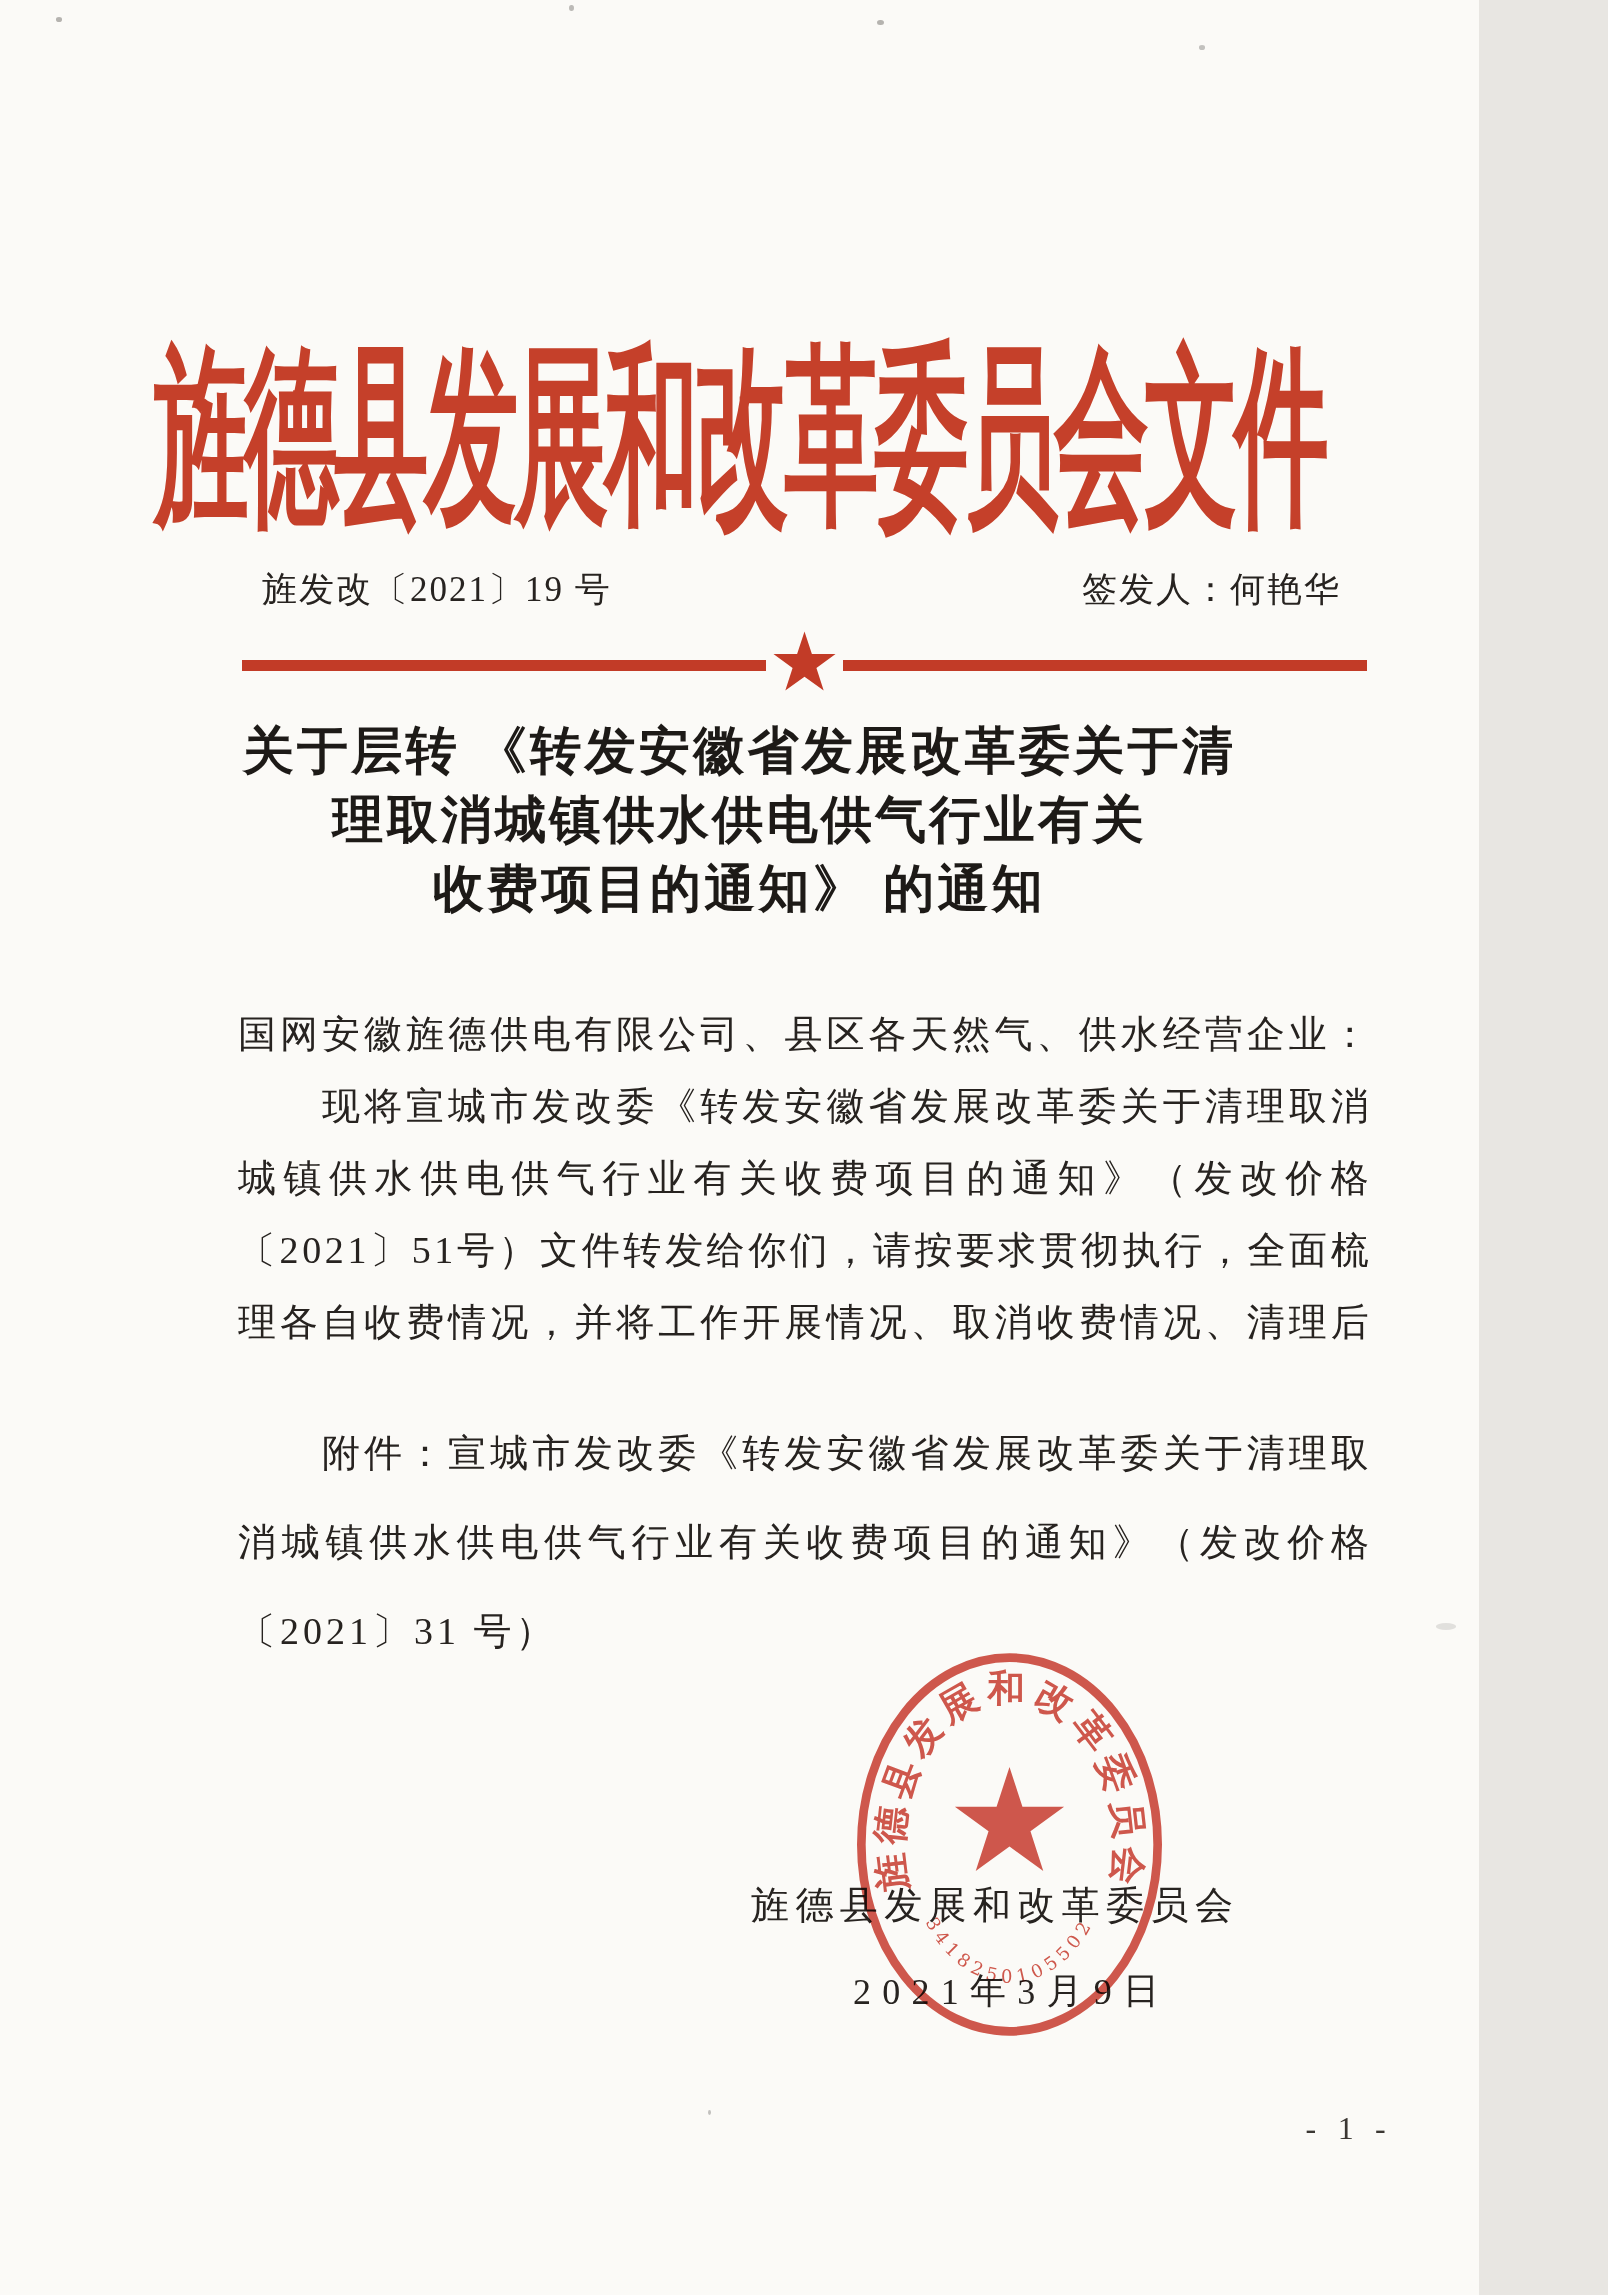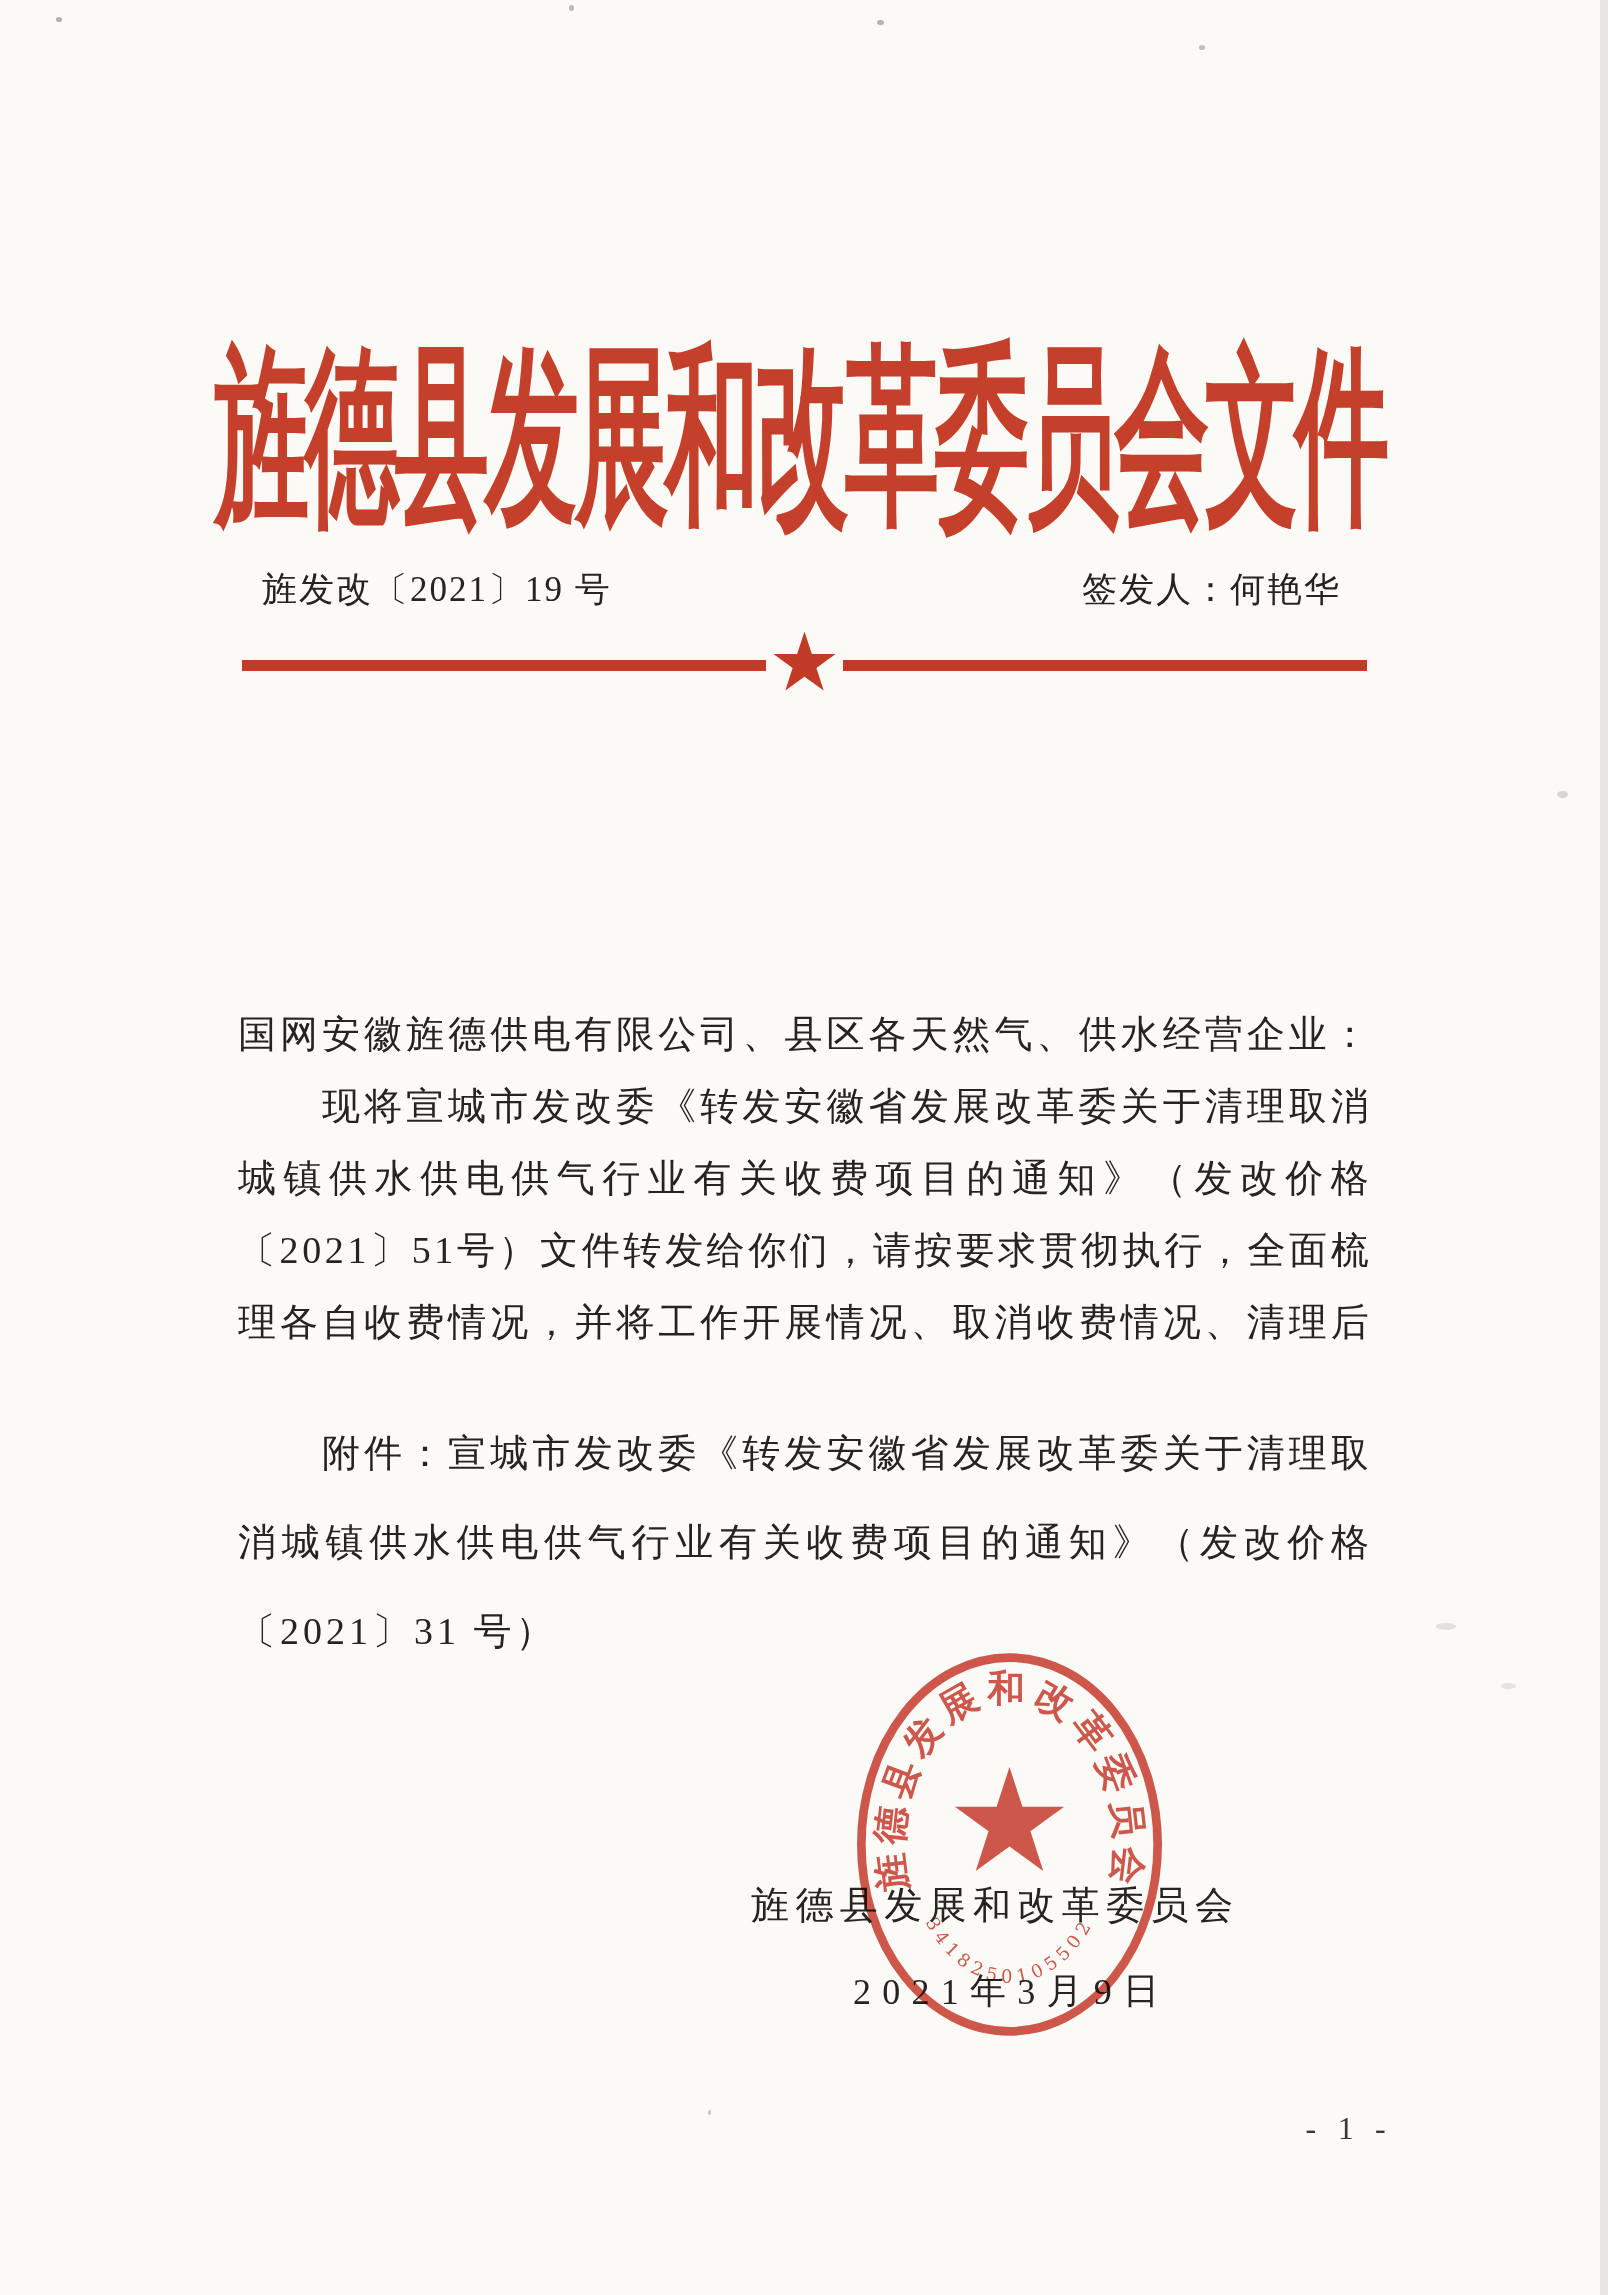--- a/index.html
+++ b/index.html
@@ -6,25 +6,26 @@
     --header-red:#c5402a;
     --rule-red:#c23b27;
     --seal-red:#cd473a;
     --ink:#272320;
     --ink-light:#3b3733;
     --paper:#fbfaf7;
   }
   html,body{margin:0;padding:0;background:#e8e6e2;}
   .page{
     position:relative;
-    width:1600px;height:2295px;
+    width:1447px;height:2295px;
     background:var(--paper);
     overflow:hidden;
     font-family:"Liberation Serif","DejaVu Serif",serif;
     color:var(--ink);
+    padding-left:32px;
   }
   
   .header-wrap{
     position:absolute;top:341px;left:0;right:0;height:200px;
     text-align:center;
   }
   .header-title{
     display:inline-block;
     font-size:94px;line-height:94px;font-weight:bold;
     letter-spacing:-4px;white-space:nowrap;
@@ -108,20 +109,25 @@
   <div class="rule">
     <div class="seg"></div>
     <div class="star-gap">
       <svg class="divider-star" viewBox="-55 -56 110 110">
         <polygon style="fill:var(--rule-red)" points="0,-52 11.8,-16.2 49.5,-16.1 19,6.2 30.6,42.1 0,20 -30.6,42.1 -19,6.2 -49.5,-16.1 -11.8,-16.2"></polygon>
       </svg>
     </div>
     <div class="seg"></div>
   </div>
 
+  <div class="title-block">
+    <div class="title-line">关于层转 《转发安徽省发展改革委关于清</div>
+    <div class="title-line">理取消城镇供水供电供气行业有关</div>
+    <div class="title-line">收费项目的通知》 的通知</div>
+  </div>
 
   <div class="body-block">
     <div class="body-line justified"><span>国</span><span>网</span><span>安</span><span>徽</span><span>旌</span><span>德</span><span>供</span><span>电</span><span>有</span><span>限</span><span>公</span><span>司</span><span>、</span><span>县</span><span>区</span><span>各</span><span>天</span><span>然</span><span>气</span><span>、</span><span>供</span><span>水</span><span>经</span><span>营</span><span>企</span><span>业</span><span>：</span></div>
     <div class="body-line indent justified"><span>现</span><span>将</span><span>宣</span><span>城</span><span>市</span><span>发</span><span>改</span><span>委</span><span>《</span><span>转</span><span>发</span><span>安</span><span>徽</span><span>省</span><span>发</span><span>展</span><span>改</span><span>革</span><span>委</span><span>关</span><span>于</span><span>清</span><span>理</span><span>取</span><span>消</span></div>
     <div class="body-line justified"><span>城</span><span>镇</span><span>供</span><span>水</span><span>供</span><span>电</span><span>供</span><span>气</span><span>行</span><span>业</span><span>有</span><span>关</span><span>收</span><span>费</span><span>项</span><span>目</span><span>的</span><span>通</span><span>知</span><span>》</span><span>（</span><span>发</span><span>改</span><span>价</span><span>格</span></div>
     <div class="body-line justified"><span>〔</span><span>2</span><span>0</span><span>2</span><span>1</span><span>〕</span><span>5</span><span>1</span><span>号</span><span>）</span><span>文</span><span>件</span><span>转</span><span>发</span><span>给</span><span>你</span><span>们</span><span>，</span><span>请</span><span>按</span><span>要</span><span>求</span><span>贯</span><span>彻</span><span>执</span><span>行</span><span>，</span><span>全</span><span>面</span><span>梳</span></div>
     <div class="body-line justified"><span>理</span><span>各</span><span>自</span><span>收</span><span>费</span><span>情</span><span>况</span><span>，</span><span>并</span><span>将</span><span>工</span><span>作</span><span>开</span><span>展</span><span>情</span><span>况</span><span>、</span><span>取</span><span>消</span><span>收</span><span>费</span><span>情</span><span>况</span><span>、</span><span>清</span><span>理</span><span>后</span></div>
 
     <div class="attach-block">
       <div class="body-line indent justified"><span>附</span><span>件</span><span>：</span><span>宣</span><span>城</span><span>市</span><span>发</span><span>改</span><span>委</span><span>《</span><span>转</span><span>发</span><span>安</span><span>徽</span><span>省</span><span>发</span><span>展</span><span>改</span><span>革</span><span>委</span><span>关</span><span>于</span><span>清</span><span>理</span><span>取</span></div>

